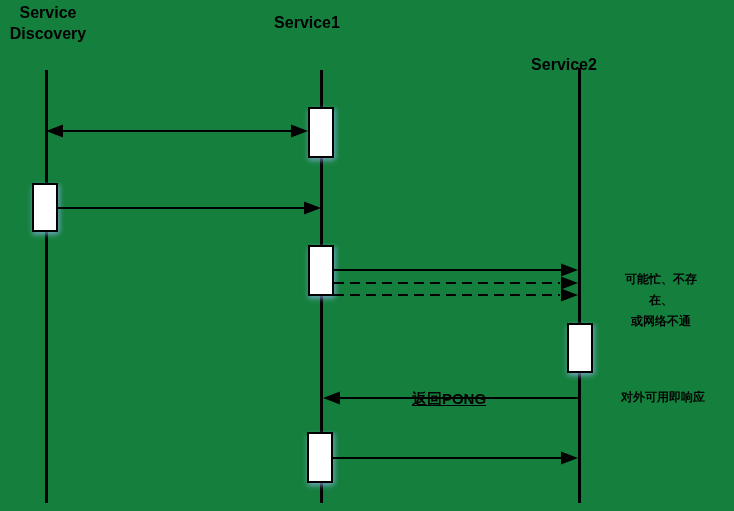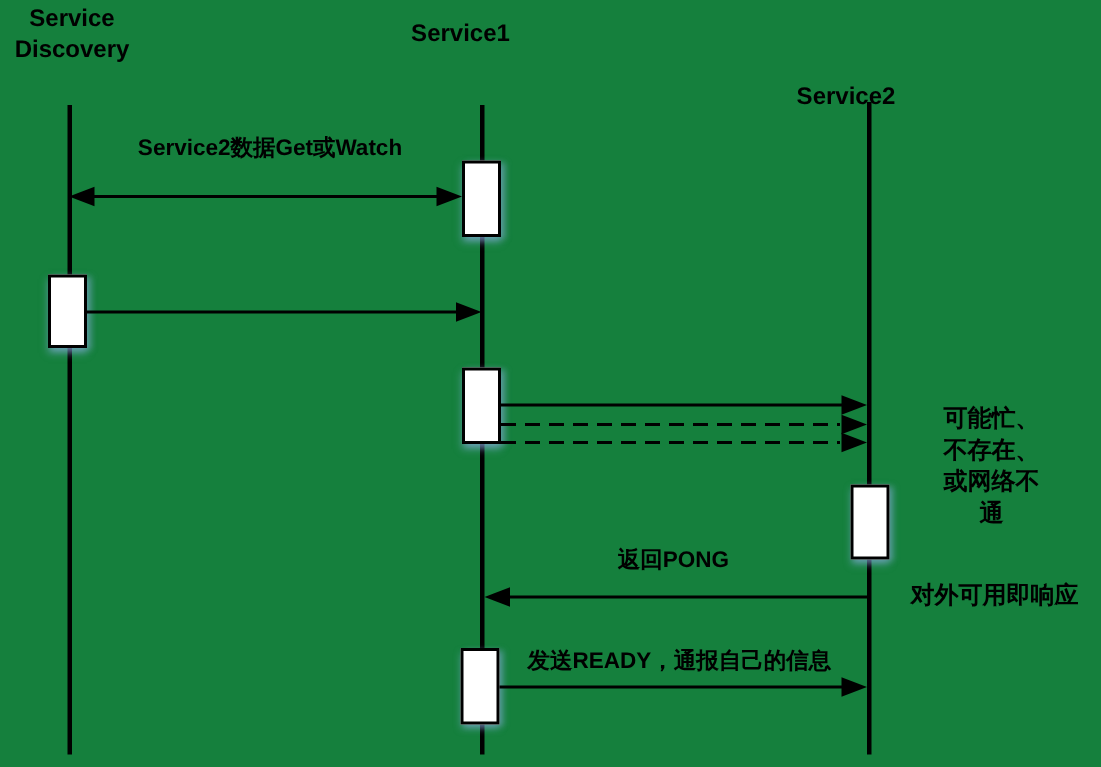--- a/index.html
+++ b/index.html
@@ -40,21 +40,21 @@
     transform:translateX(-50%);
     font-weight:bold;
     font-size:15px;
     white-space:nowrap;
     color:#000;
   }
   .note{
     position:absolute;
     transform:translateX(-50%);
     font-weight:bold;
-    font-size:16px;
+    font-size:12px;
     line-height:21px;
     text-align:center;
     white-space:pre-line;
     color:#000;
   }
   svg.arrows{
     position:absolute;
     left:0;top:0;
   }
   svg.arrows line{stroke:#000;stroke-width:2;}
@@ -99,21 +99,19 @@
     <line class="dashed" x1="334" y1="295" x2="560" y2="295"></line>
     <polygon points="578,295 561,288.5 561,301.5"></polygon>
 
     <line x1="339" y1="398" x2="579" y2="398"></line>
     <polygon points="323,398 340,391.5 340,404.5"></polygon>
 
     <line x1="333" y1="458" x2="562" y2="458"></line>
     <polygon points="578,458 561,451.5 561,464.5"></polygon>
   </svg>
 
-  <div class="mlabel" style="left:180px;top:89px;">Service2数据Get或Watch</div>
-  <div class="mlabel" style="left:449px;top:364px;">返回PONG</div>
-  <div class="mlabel" style="left:453px;top:431px;">发送READY，通报自己的信息</div>
+  <div class="mlabel" style="left:449px;top:390px;text-decoration:underline;">返回PONG</div>
 
   <div class="note" style="left:661px;top:269px;">可能忙、不存在、
 或网络不通</div>
   <div class="note" style="left:663px;top:387px;white-space:nowrap;">对外可用即响应</div>
 
 </div>
 
 </body></html>

